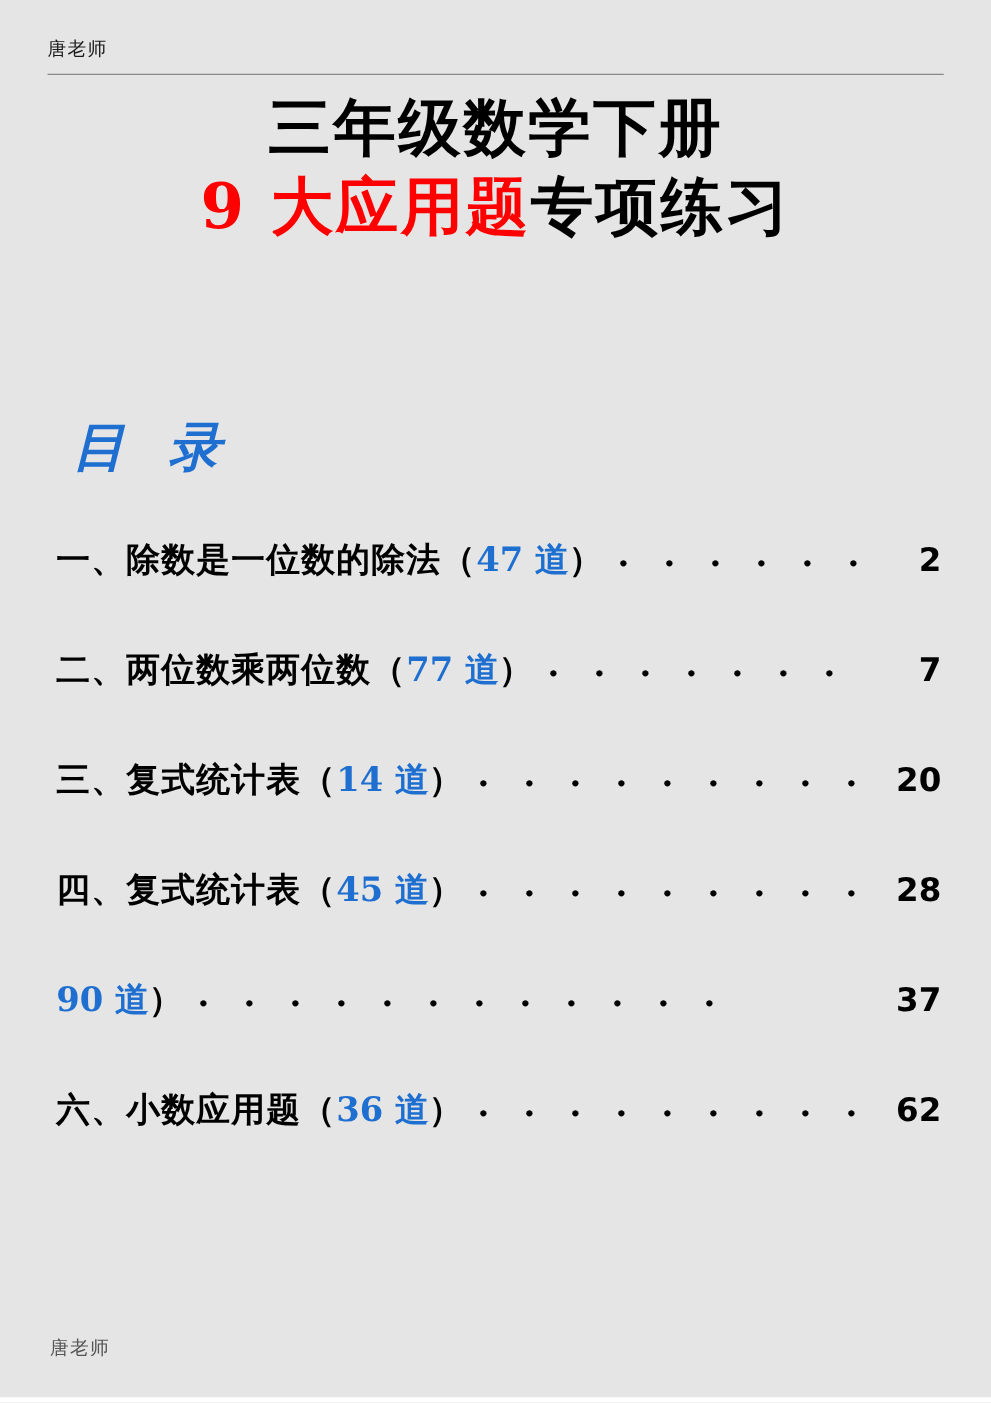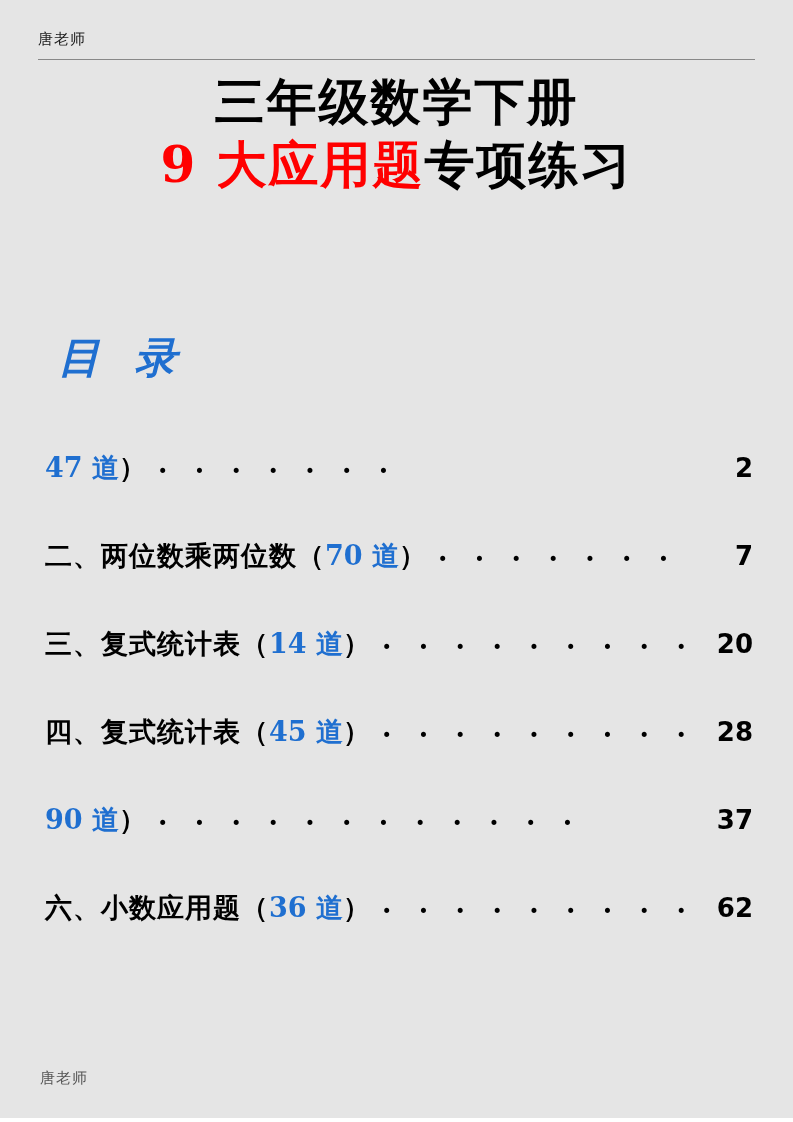--- a/index.html
+++ b/index.html
@@ -99,21 +99,20 @@
     color: #000000;
   }
   .toc-label {
     font-weight: bold;
     letter-spacing: 1px;
   }
   .toc-count {
     font-weight: bold;
     color: #1f6fd0;
     letter-spacing: 0px;
-    margin-top: 20px;
   }
   .toc-paren {
     font-weight: bold;
     color: #000000;
   }
   .toc-dots {
     flex: 1;
     overflow: hidden;
     margin: 0 10px 0 12px;
     font-weight: bold;
@@ -158,29 +157,30 @@
     <div class="title-line2">
       <span class="title-red">9 大应用题</span><span>专项练习</span>
     </div>
   </div>
 
   <div class="toc-heading">目 录</div>
 
   <div class="toc-list">
 
     <div class="toc-item">
+      <span class="toc-label">一、除数是一位数的除法（</span>
         <span class="toc-count">47 道</span>
         <span class="toc-paren">）</span>
       <span class="toc-dots">. . . . . . .</span>
       <span class="toc-page">2</span>
     </div>
 
     <div class="toc-item">
       <span class="toc-label">二、两位数乘两位数（</span>
-        <span class="toc-count">70 道</span>
+        <span class="toc-count">77 道</span>
         <span class="toc-paren">）</span>
       <span class="toc-dots">. . . . . . . . . .</span>
       <span class="toc-page">7</span>
     </div>
 
     <div class="toc-item">
       <span class="toc-label">三、复式统计表（</span>
         <span class="toc-count">14 道</span>
         <span class="toc-paren">）</span>
       <span class="toc-dots">. . . . . . . . . . . .</span>

